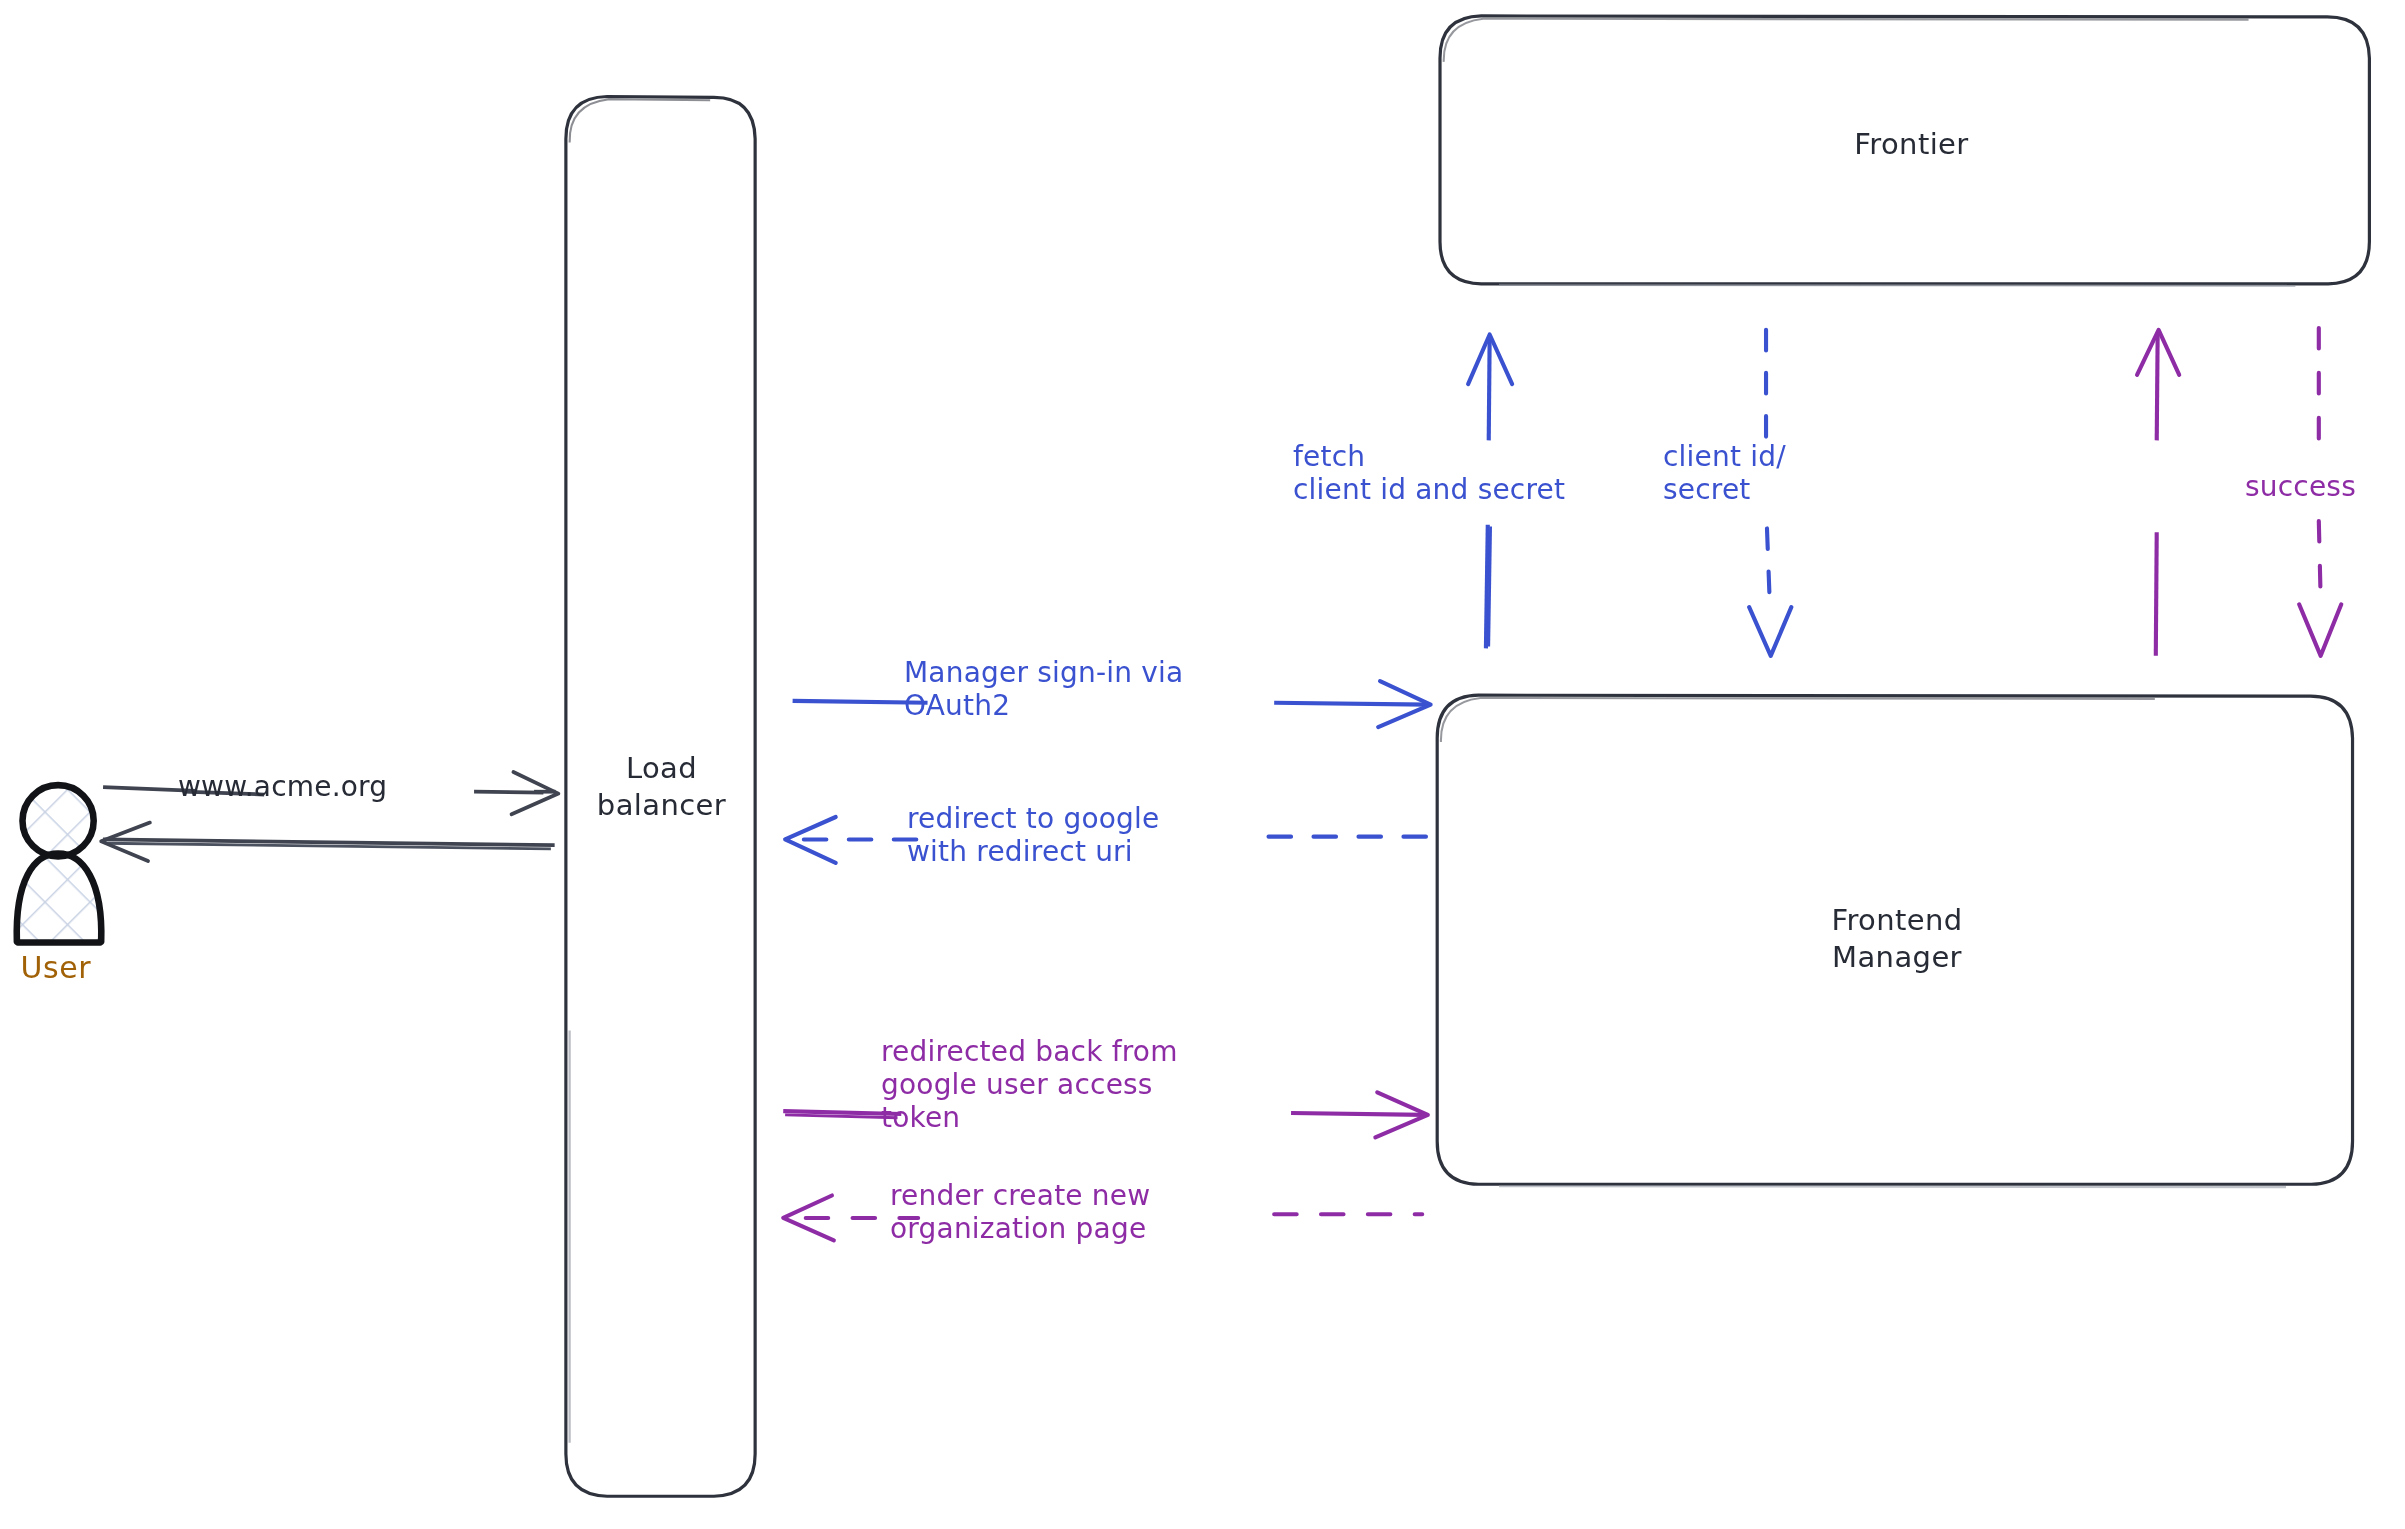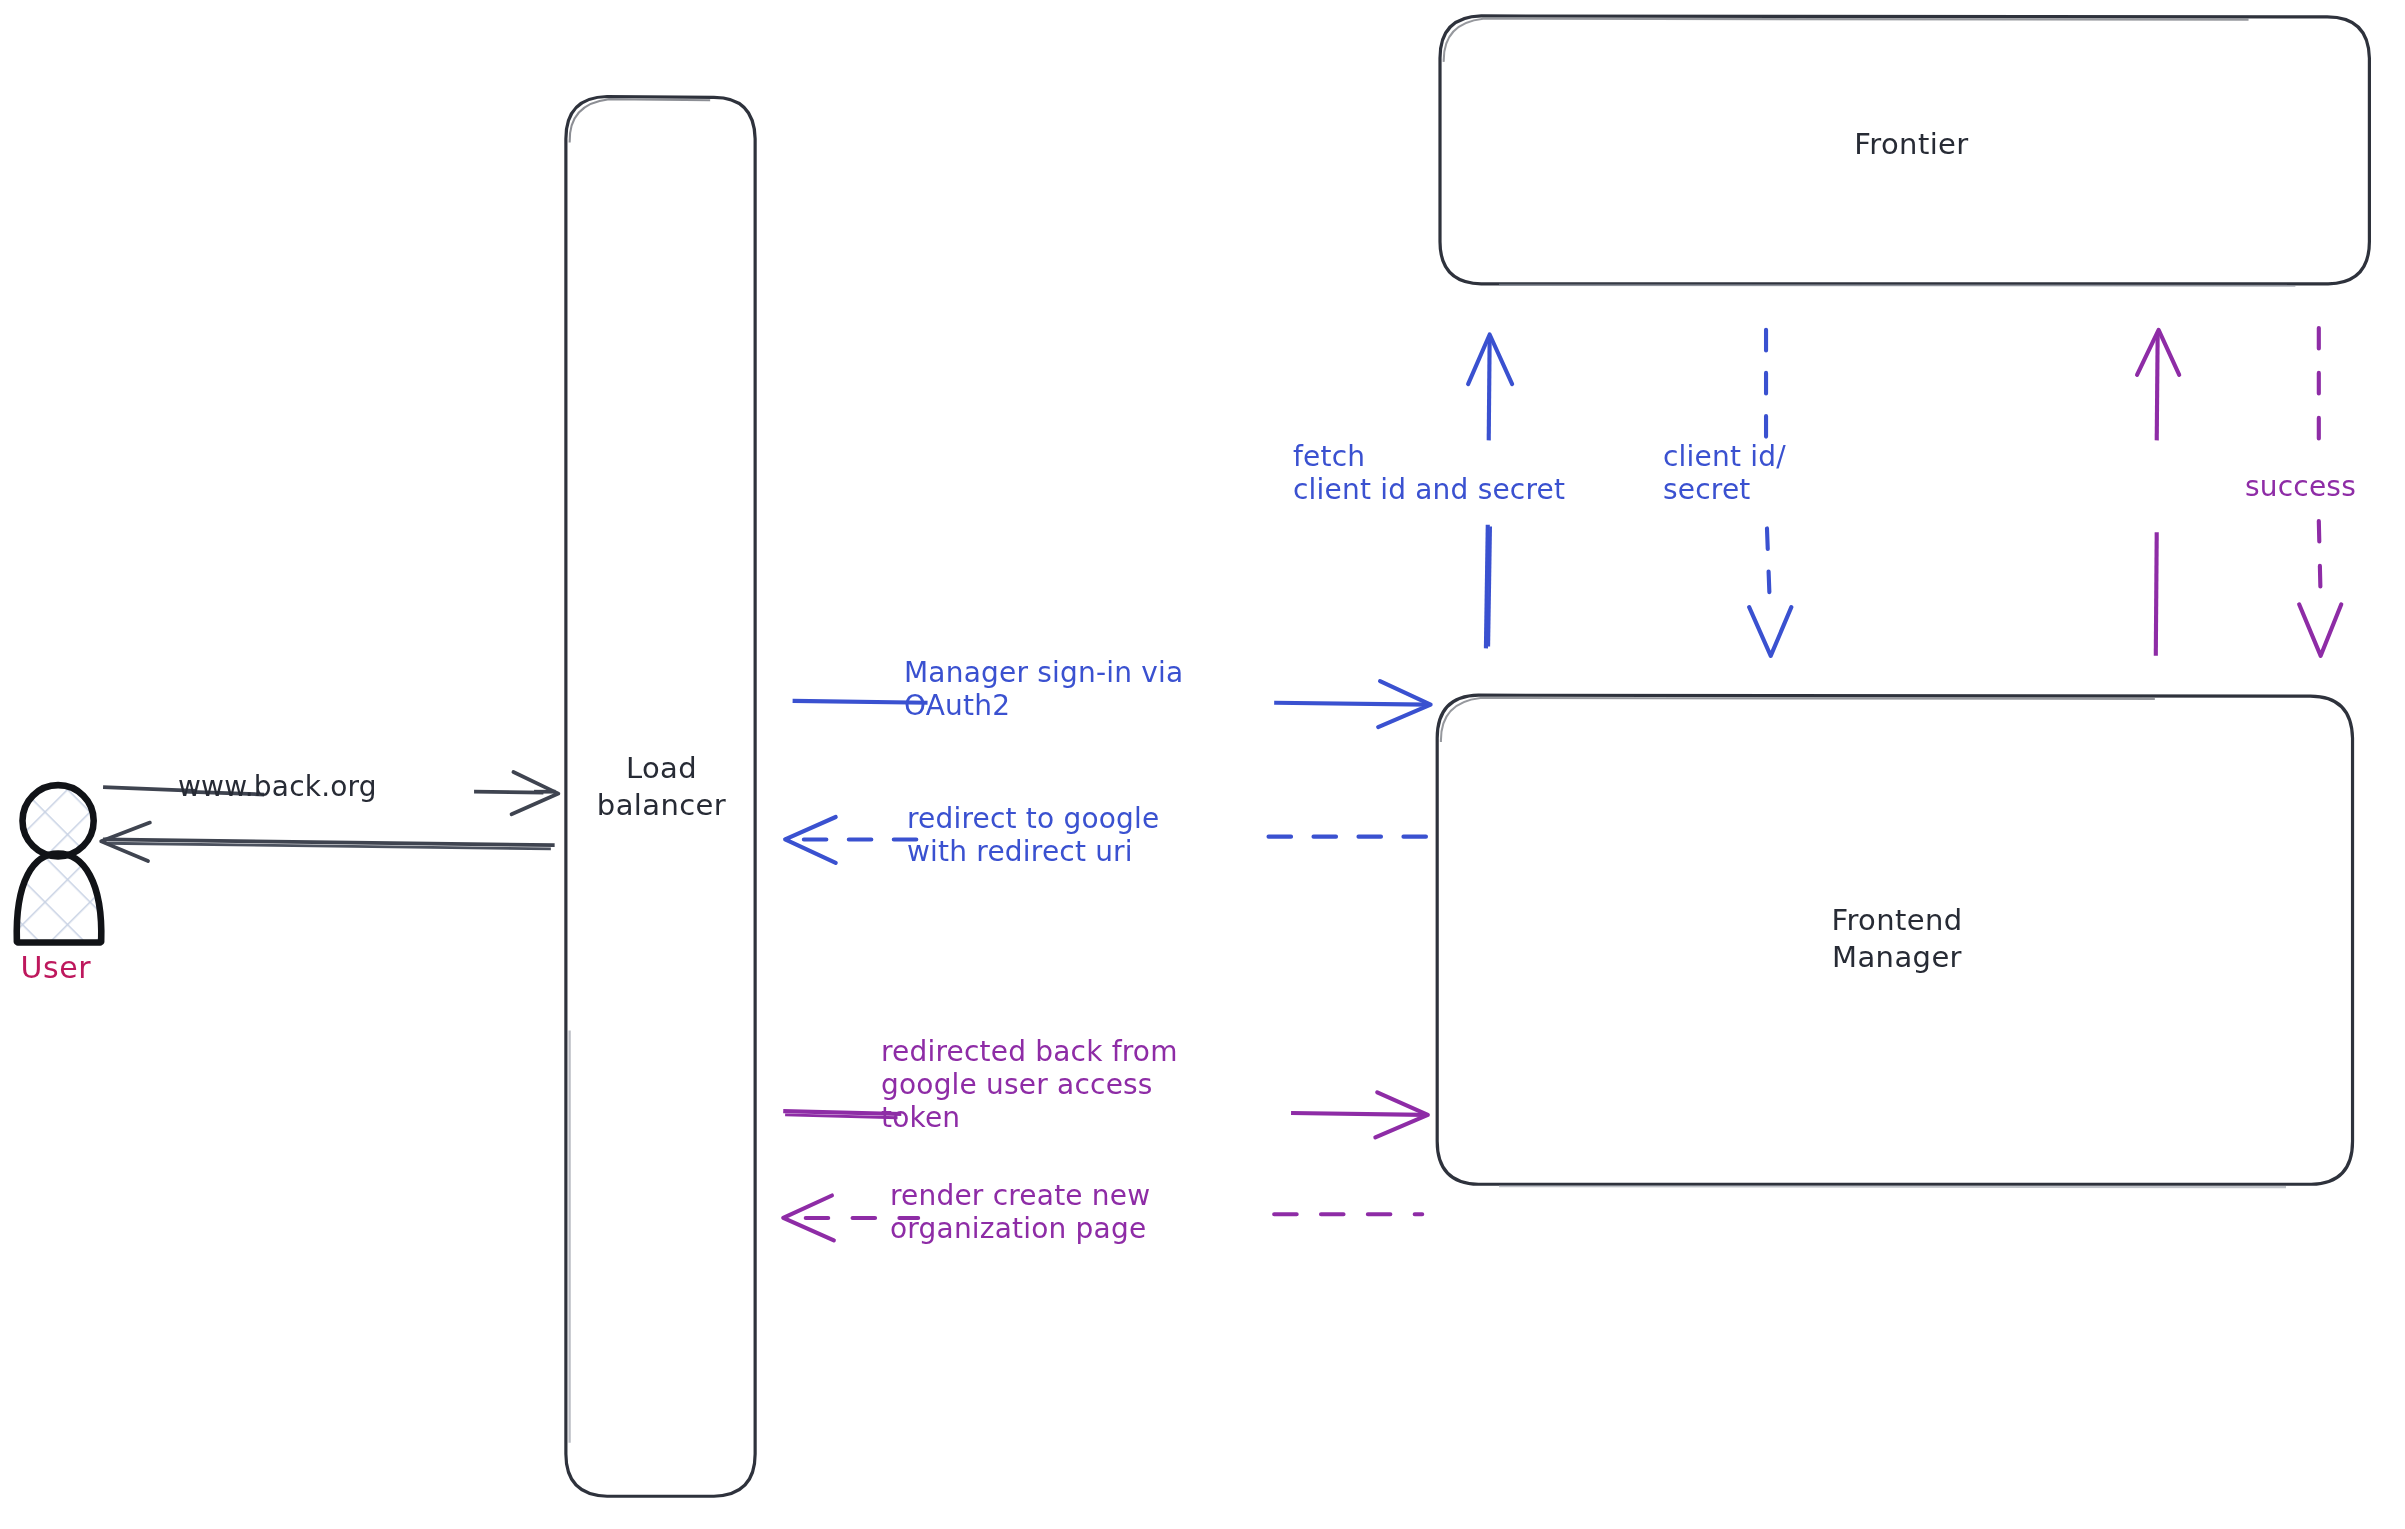--- a/index.html
+++ b/index.html
@@ -42,21 +42,21 @@
     line-height: 1.18;
     text-align: left;
     letter-spacing: 0.2px;
     white-space: pre-line;
   }
   .edge-label.blue { color: #3a51d0; }
   .edge-label.purple { color: #8e2ca6; }
   .edge-label.dark { color: #272b35; }
   .actor-caption {
     position: absolute;
-    color: #be185d;
+    color: #a16207;
     font-family: "DejaVu Sans", sans-serif;
     font-size: 30px;
     letter-spacing: 0.5px;
   }
 </style>
 </head>
 <body>
 
 <div id="canvas">
 
@@ -160,21 +160,21 @@
   <div class="actor-caption" style="left:20.6px; top:950px;">User</div>
 
   <div class="node-label" style="left:566px; top:750px; width:191px;">Load
 balancer</div>
 
   <div class="node-label" style="left:1724px; top:126px; width:375px;">Frontier</div>
 
   <div class="node-label" style="left:1761px; top:902px; width:272px;">Frontend
 Manager</div>
 
-  <div class="edge-label dark" style="left:178px; top:770px; width:300px;">www.back.org</div>
+  <div class="edge-label dark" style="left:178px; top:770px; width:300px;">www.acme.org</div>
 
   <div class="edge-label blue" style="left:904px; top:656px; width:375px;">Manager sign-in via
 OAuth2</div>
 
   <div class="edge-label blue" style="left:907px; top:802px; width:365px;">redirect to google
 with redirect uri</div>
 
   <div class="edge-label purple" style="left:881px; top:1035px; width:412px;">redirected back from
 google user access
 token</div>

